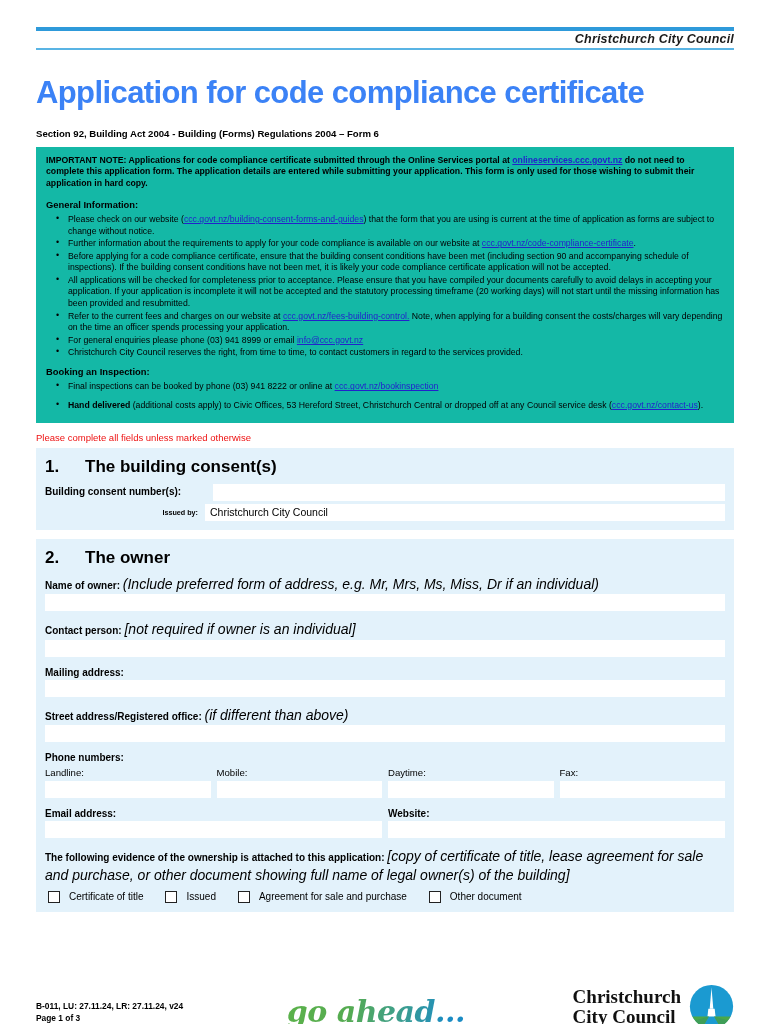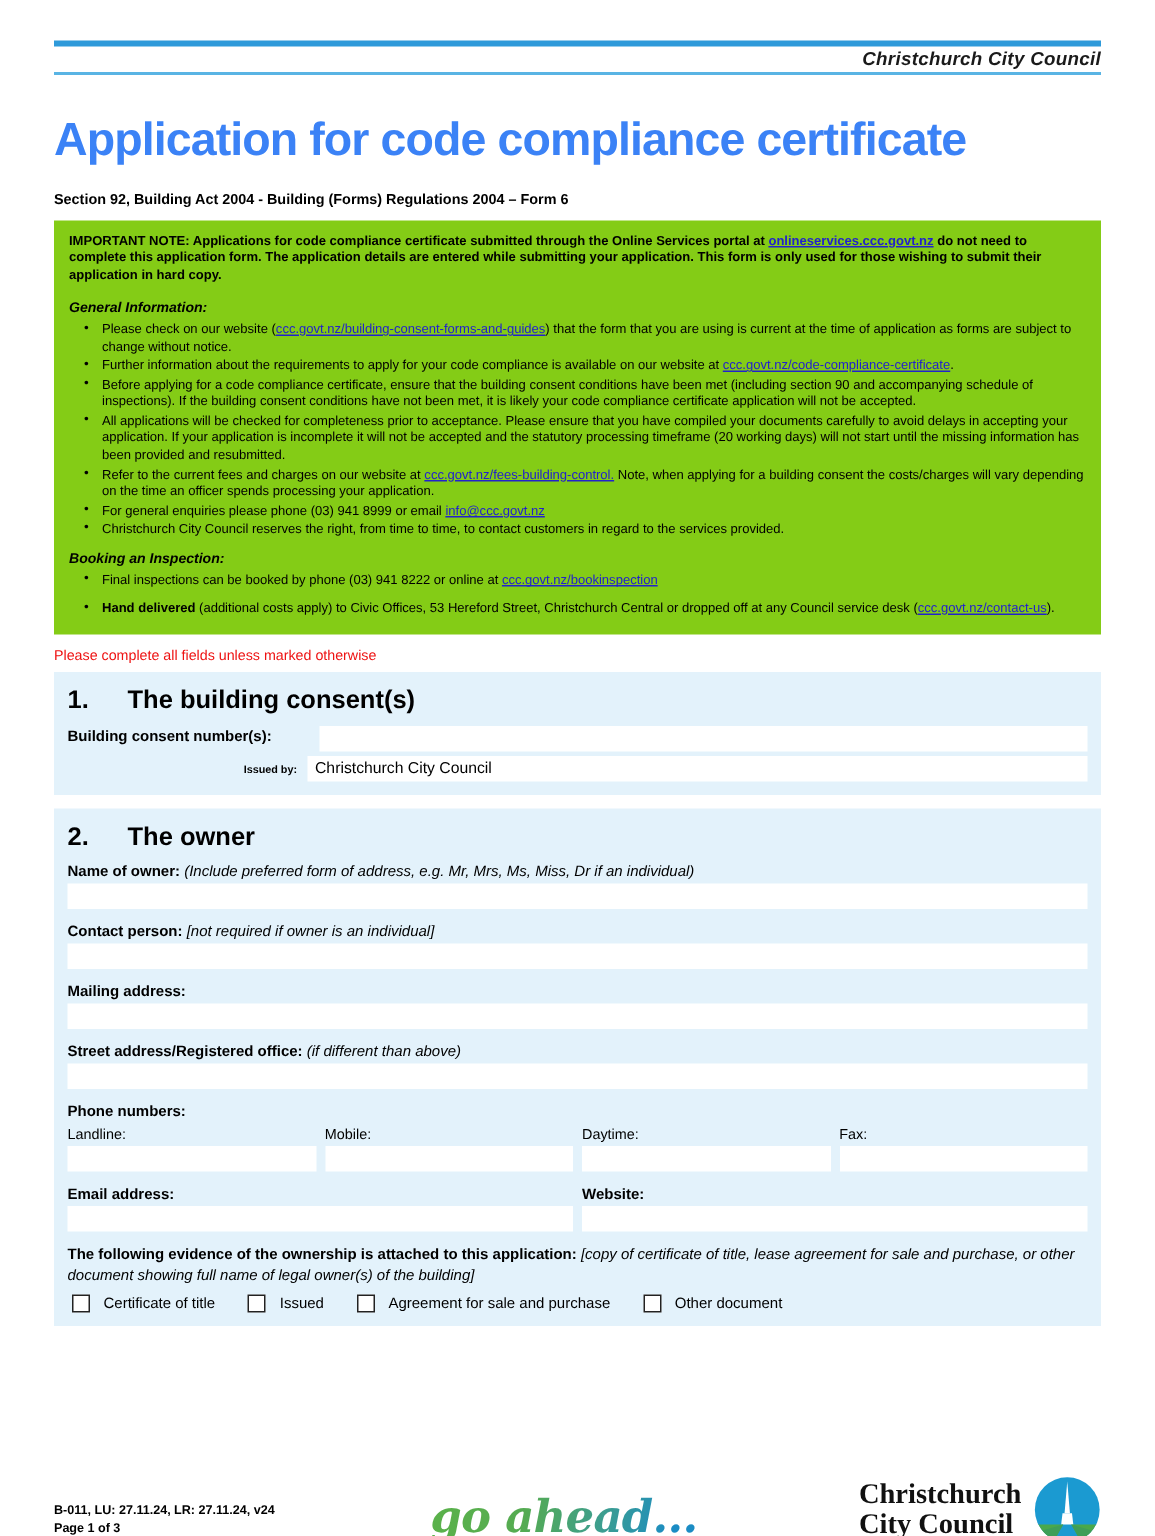--- a/index.html
+++ b/index.html
@@ -57,35 +57,34 @@
     color: #3b82f6;
   }
   .doc-sub {
     font-size: 9.6px;
     font-weight: bold;
     margin: 18px 0 8px 0;
   }
 
   
   .info-box {
-    background: #84cc16;
+    background: #14b8a6;
     padding: 8px 10px 10px 10px;
     font-size: 8.7px;
     line-height: 1.34;
   }
   .info-box p { margin: 0; }
   .info-note {
     font-weight: bold;
     margin-bottom: 9px !important;
   }
   .info-head {
     font-weight: bold;
     font-size: 9.4px;
     margin: 2px 0 3px 0 !important;
-    font-style: italic;
   }
   ul.info-list {
     margin: 0 0 7px 0;
     padding-left: 22px;
     list-style: none;
   }
   ul.info-list li {
     position: relative;
     margin-bottom: 1px;
     line-height: 1.33;
@@ -123,21 +122,21 @@
     font-weight: bold;
     margin: 2px 0 7px 0;
   }
   .sec-num { width: 40px; }
   .lbl {
     font-size: 10px;
     font-weight: bold;
     line-height: 1.4;
   }
   .hint {
-    font-size: 10px;
+    font-size: 14px;
     font-weight: normal;
     font-style: italic;
     margin-top: 41px;
   }
   .fld {
     background: #ffffff;
     height: 17px;
     border: 0;
   }
   .row-inline {

